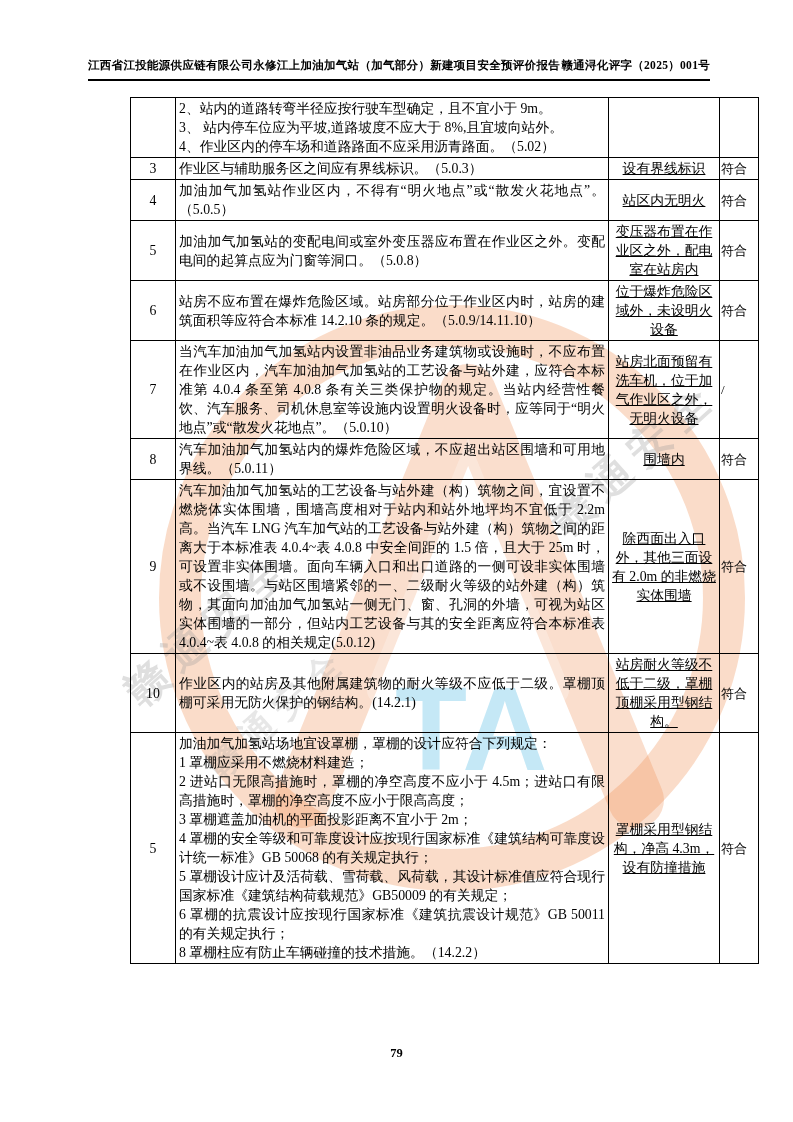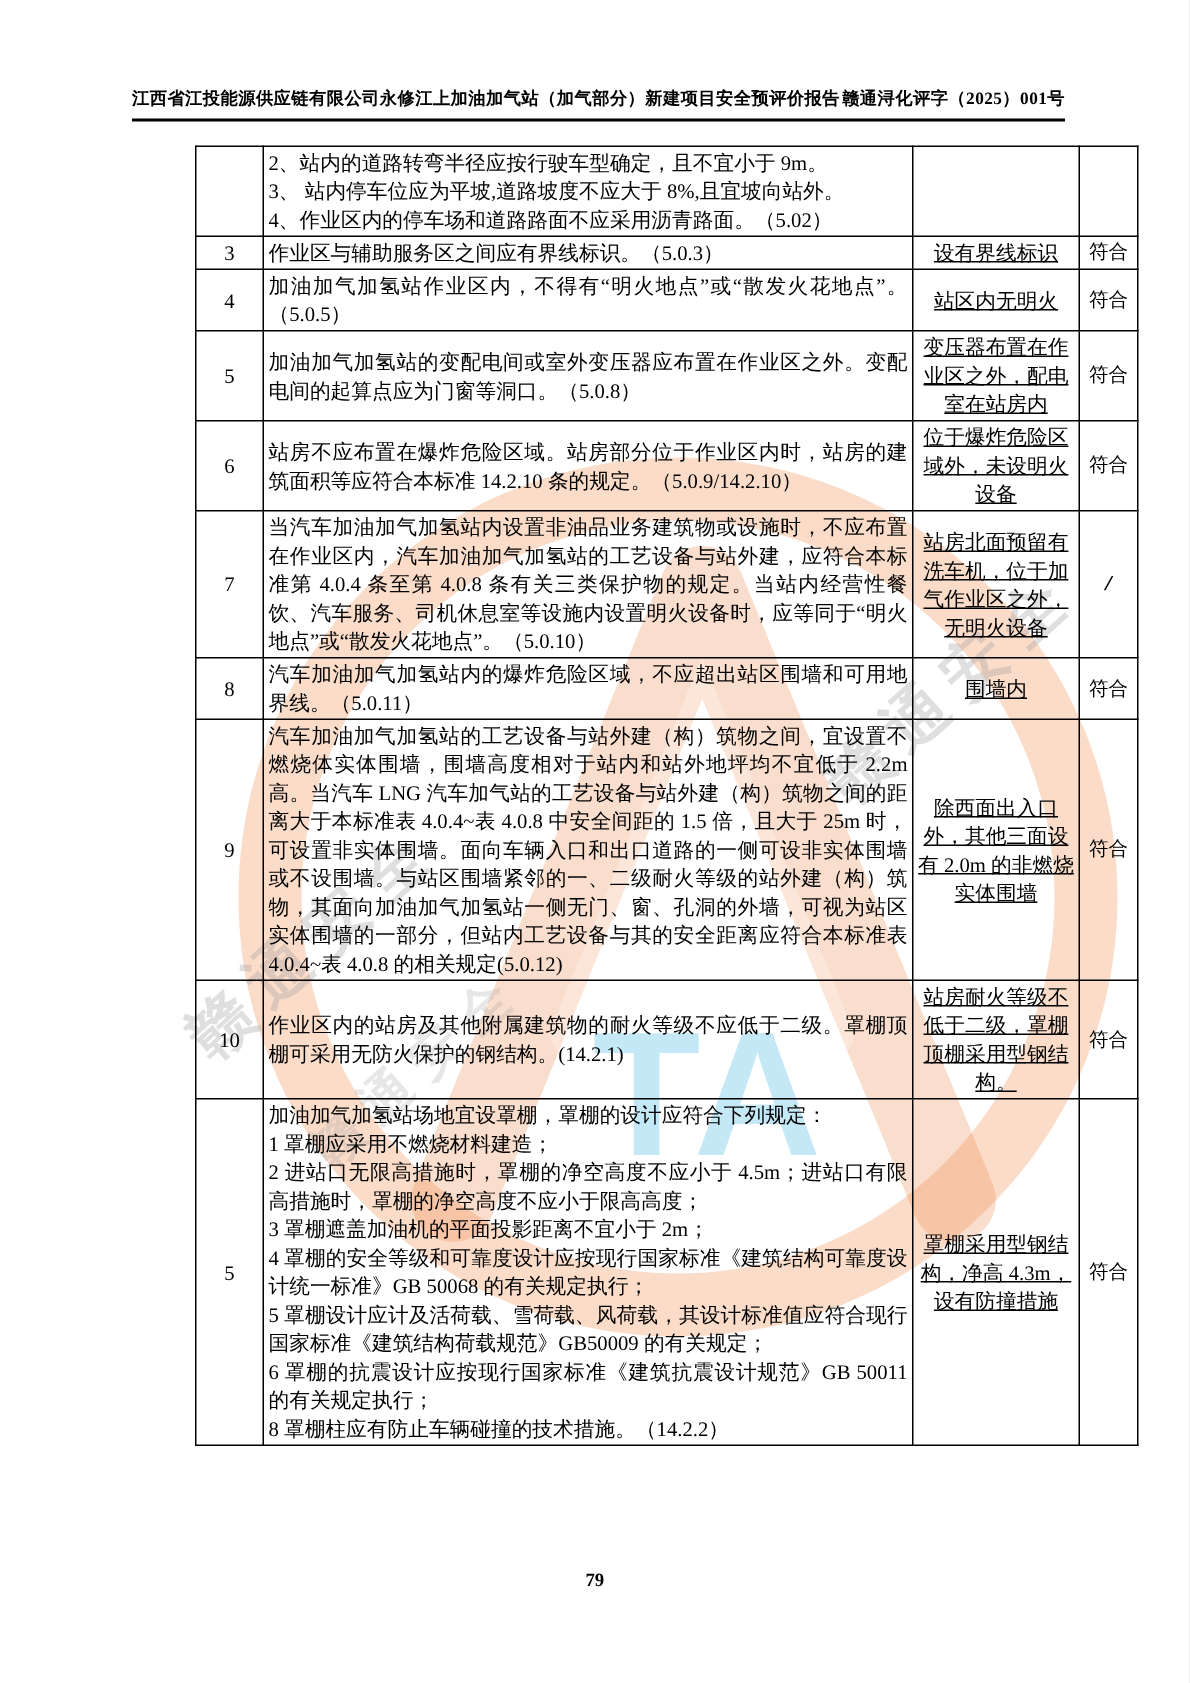--- a/index.html
+++ b/index.html
@@ -20,21 +20,21 @@
   }
   .doc-table td{
     border:1.5px solid #000;
     font-size:13.8px;line-height:19px;
     padding:1px 3px;vertical-align:middle;
     overflow:hidden;
   }
   td.c-num{width:38px;text-align:center;}
   td.c-content{width:426px;text-align:justify;white-space:pre-wrap;}
   td.c-finding{width:106px;text-align:center;padding:1px 2px;text-decoration:underline;}
-  td.c-conclusion{width:36px;text-align:center;font-size:13px;padding:1px 1px;font-family:Liberation Mono, monospace;}
+  td.c-conclusion{width:36px;text-align:left;font-size:13px;padding:1px 1px;}
   .footer-page{
     position:absolute;left:0;top:1046px;width:100%;
     text-align:center;font-size:12.5px;font-weight:bold;
   }
   .watermark{
     position:absolute;left:0;top:0;width:793px;height:1122px;
     pointer-events:none;mix-blend-mode:multiply;z-index:5;
   }
   .wm-gray{
     position:absolute;font-size:42px;font-weight:bold;letter-spacing:10px;
@@ -74,21 +74,21 @@
           <td class="c-conclusion">符合</td>
         </tr>
         <tr>
           <td class="c-num">5</td>
           <td class="c-content">加油加气加氢站的变配电间或室外变压器应布置在作业区之外。变配电间的起算点应为门窗等洞口。（5.0.8）</td>
           <td class="c-finding">变压器布置在作业区之外，配电室在站房内</td>
           <td class="c-conclusion">符合</td>
         </tr>
         <tr>
           <td class="c-num">6</td>
-          <td class="c-content">站房不应布置在爆炸危险区域。站房部分位于作业区内时，站房的建筑面积等应符合本标准 14.2.10 条的规定。（5.0.9/14.2.10）</td>
+          <td class="c-content">站房不应布置在爆炸危险区域。站房部分位于作业区内时，站房的建筑面积等应符合本标准 14.2.10 条的规定。（5.0.9/14.11.10）</td>
           <td class="c-finding">位于爆炸危险区域外，未设明火设备</td>
           <td class="c-conclusion">符合</td>
         </tr>
         <tr>
           <td class="c-num">7</td>
           <td class="c-content">当汽车加油加气加氢站内设置非油品业务建筑物或设施时，不应布置在作业区内，汽车加油加气加氢站的工艺设备与站外建，应符合本标准第 4.0.4 条至第 4.0.8 条有关三类保护物的规定。当站内经营性餐饮、汽车服务、司机休息室等设施内设置明火设备时，应等同于“明火地点”或“散发火花地点”。（5.0.10）</td>
           <td class="c-finding">站房北面预留有洗车机，位于加气作业区之外，无明火设备</td>
           <td class="c-conclusion">/</td>
         </tr>
         <tr>

